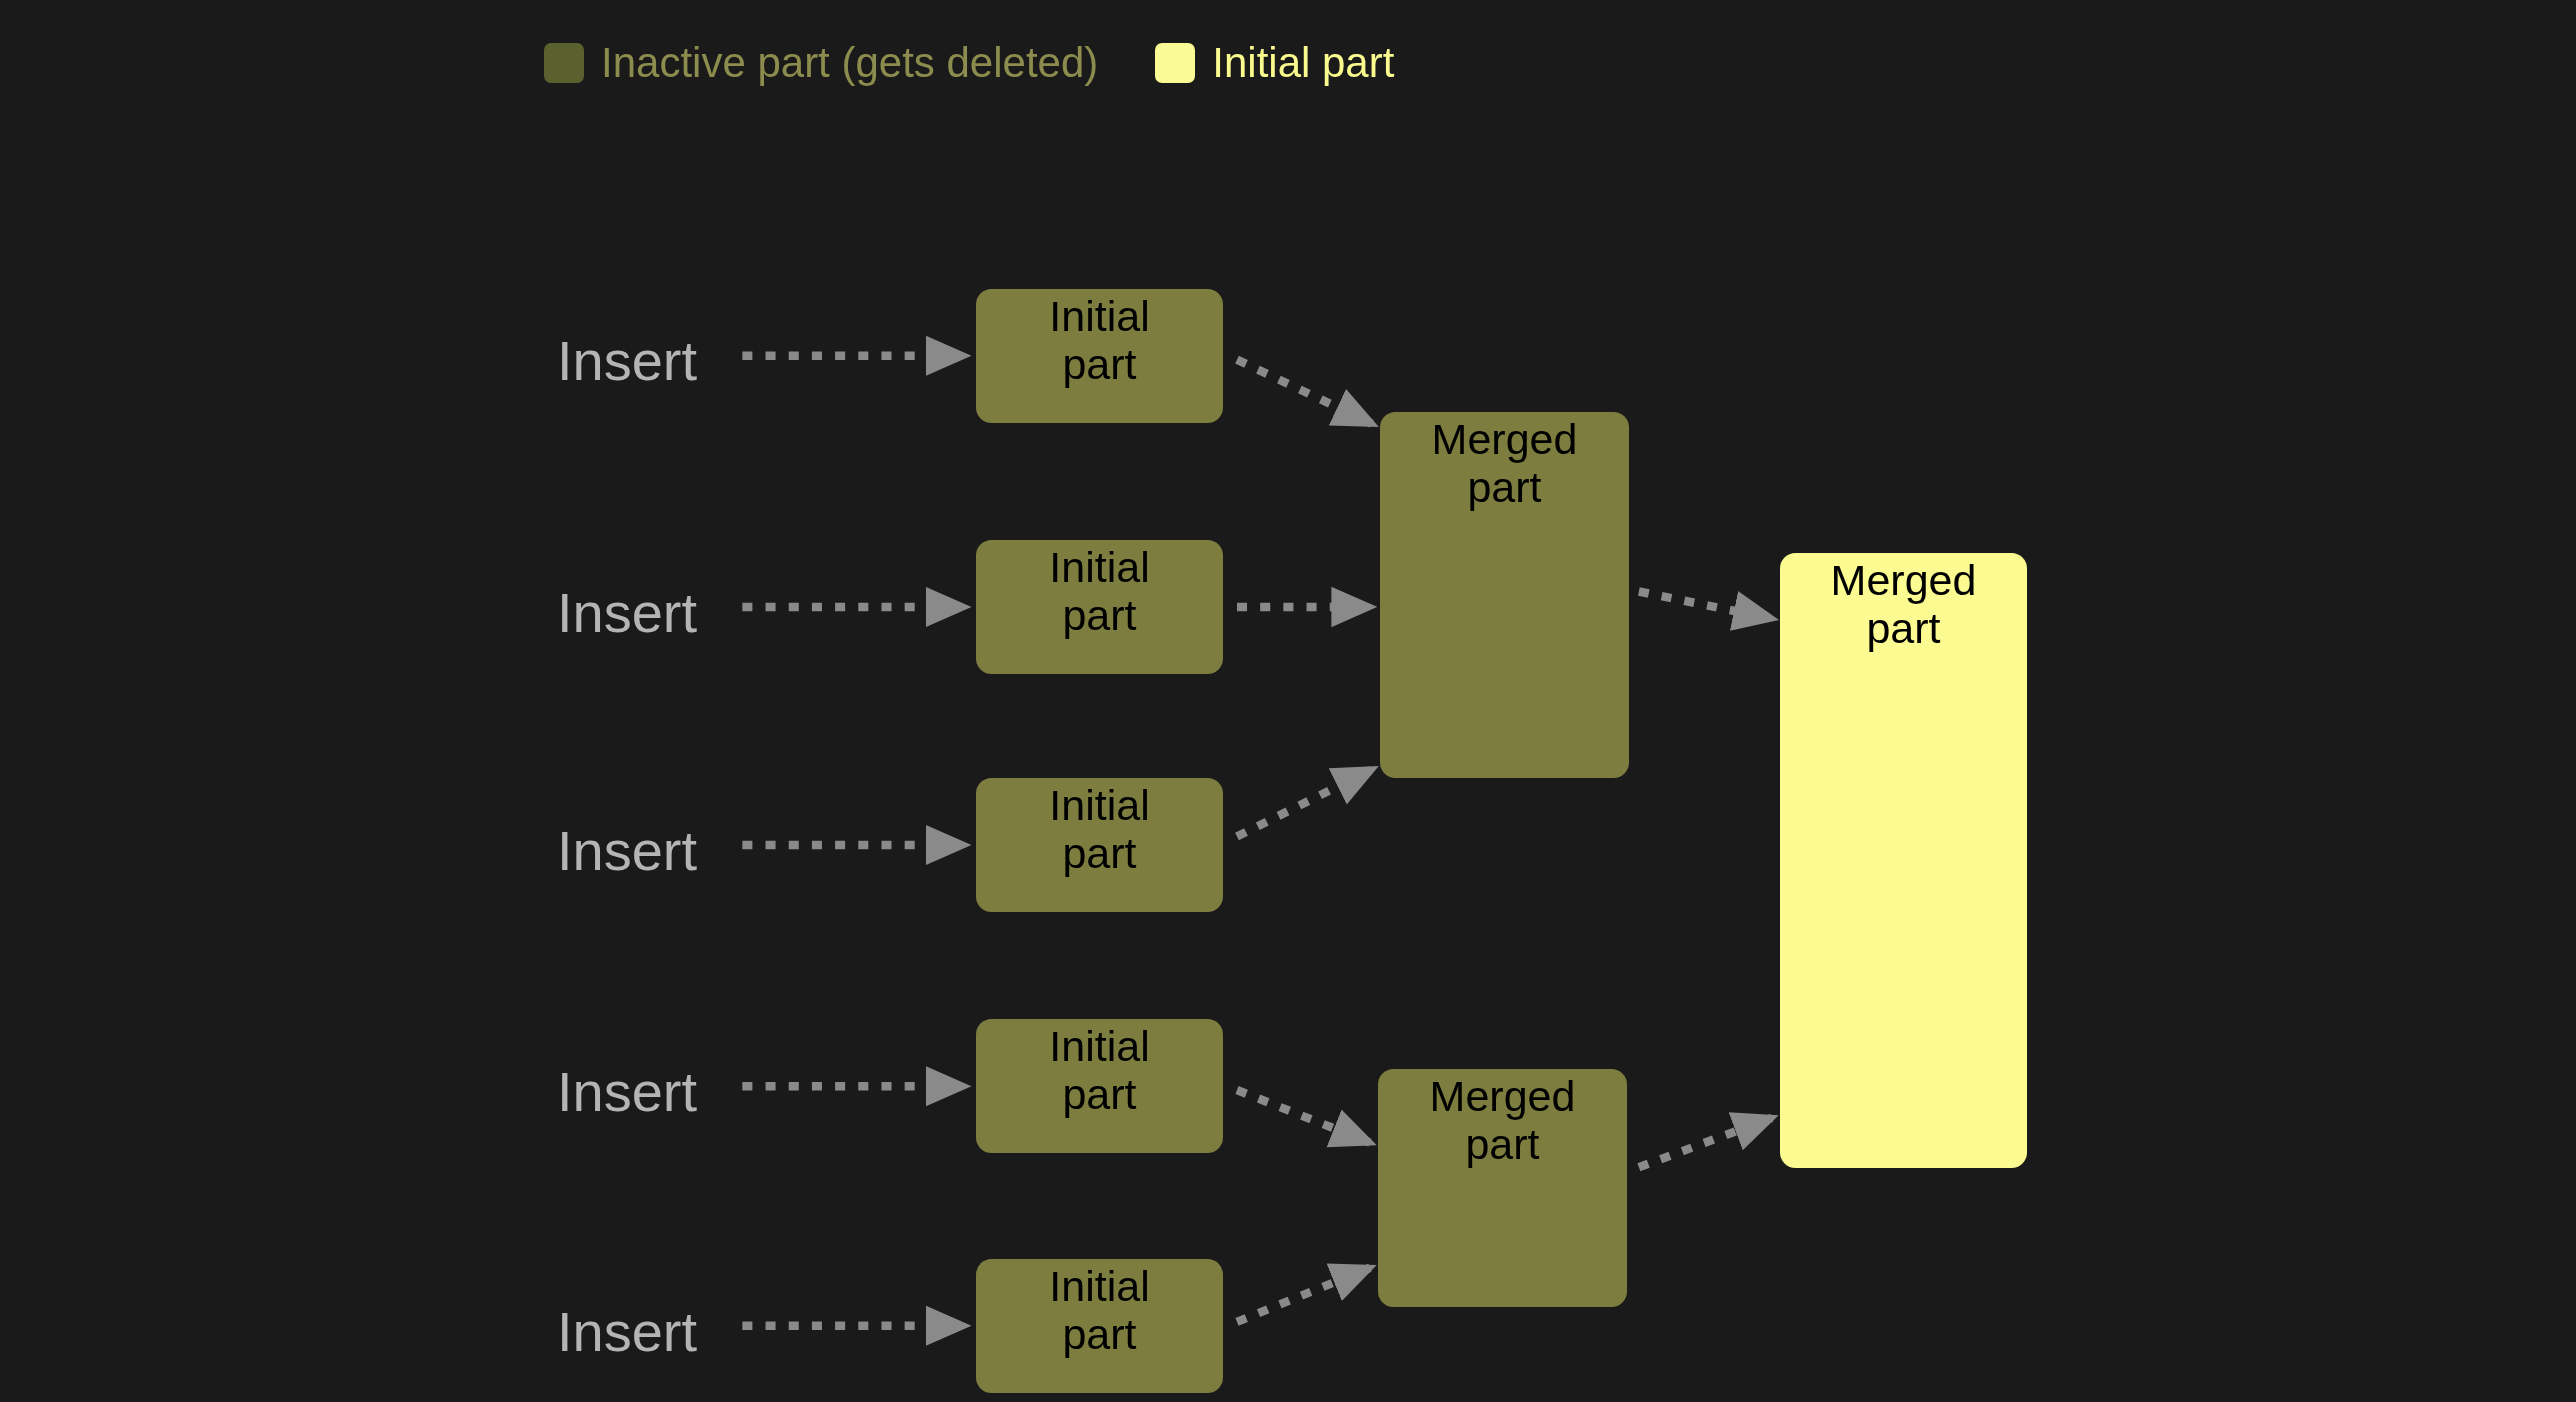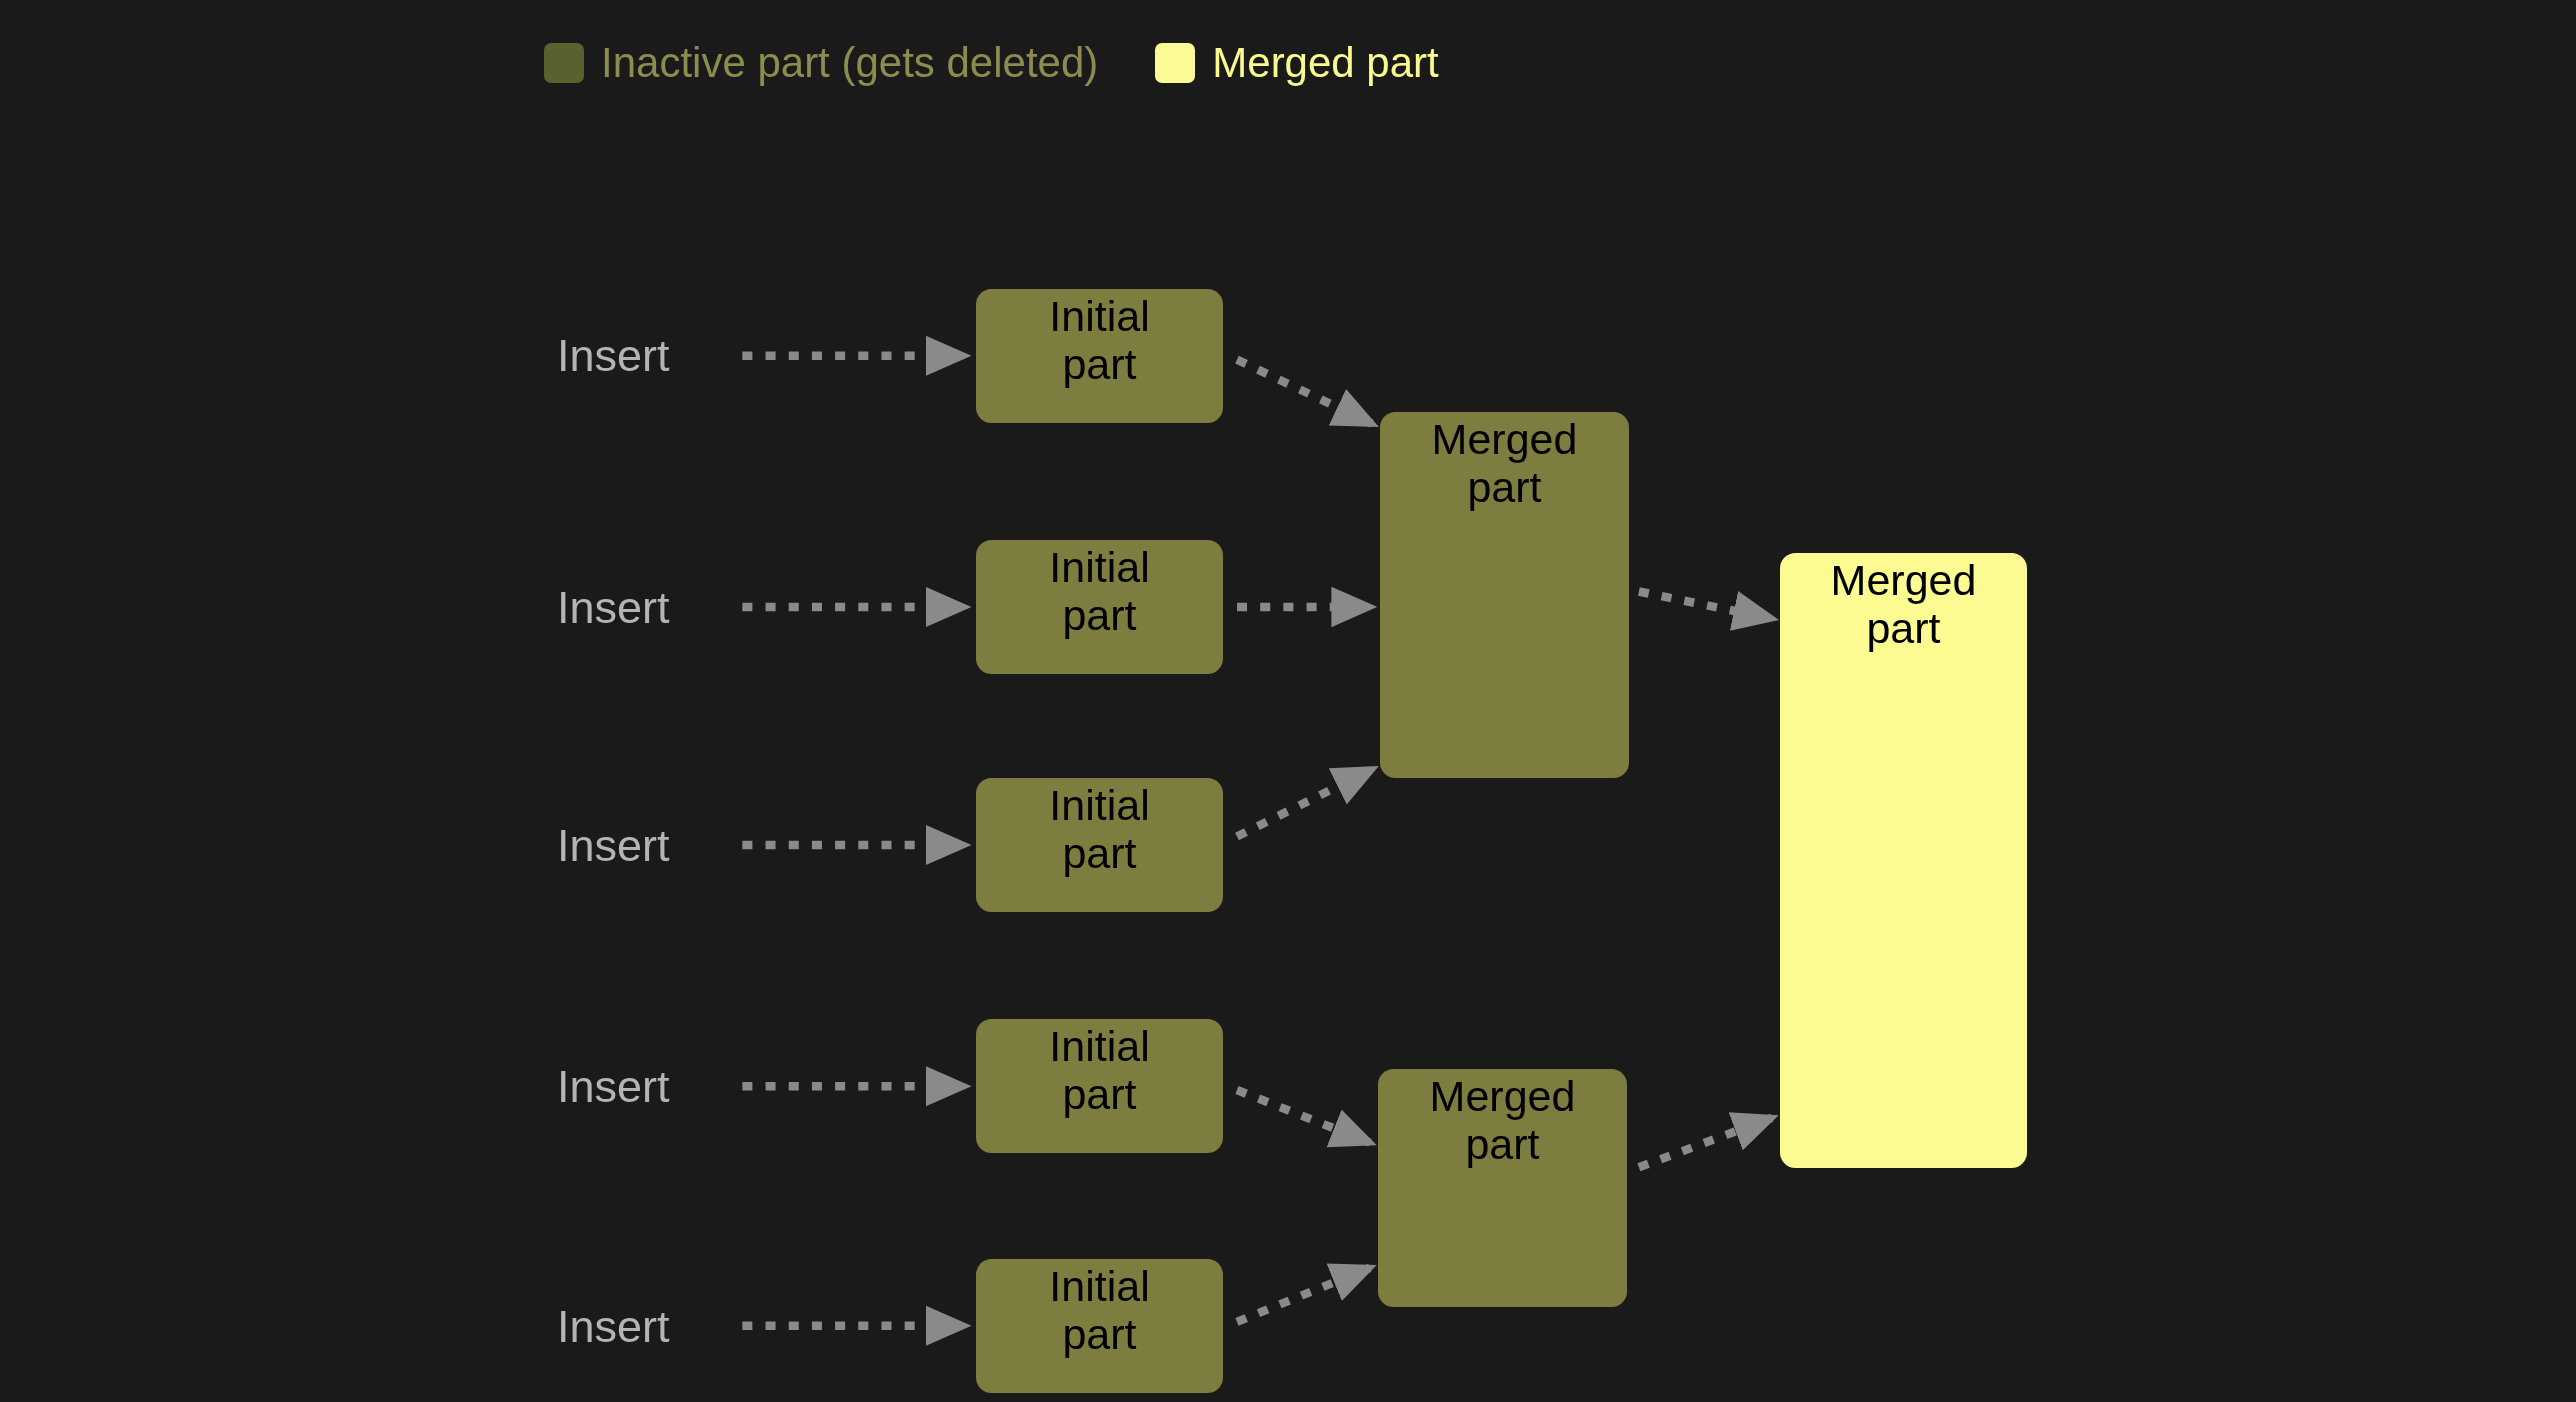--- a/index.html
+++ b/index.html
@@ -64,21 +64,21 @@
     box-sizing: border-box;
     padding: 3.1px 6.2px;
   }
   .node.inactive { background: #7d7d3f; }
   .node.active   { background: #fbfb91; }
 
   
   .insert-label {
     position: absolute;
     color: #b4b4b4;
-    font-size: 45px;
+    font-size: 56px;
     line-height: 1;
     white-space: nowrap;
   }
 
   
   #arrows {
     position: absolute;
     left: 0;
     top: 0;
     width: 2576px;
@@ -91,21 +91,21 @@
 
 <div id="stage">
 
   <div class="legend">
     <div class="legend-item">
       <div class="legend-swatch inactive"></div>
       <div class="legend-label inactive">Inactive part (gets deleted)</div>
     </div>
     <div class="legend-item">
       <div class="legend-swatch active"></div>
-      <div class="legend-label active">Merged part</div>
+      <div class="legend-label active">Initial part</div>
     </div>
   </div>
 
   <svg id="arrows" viewBox="0 0 3332 1814" xmlns="http://www.w3.org/2000/svg">
     <defs>
       <marker id="head" viewBox="0 0 10 10" refX="8.4" refY="5" markerWidth="5.4" markerHeight="5.4" orient="auto-start-reverse">
         <path d="M 0 0.6 L 10 5 L 0 9.4 z" fill="#8a8a8a"></path>
       </marker>
     </defs>
 

